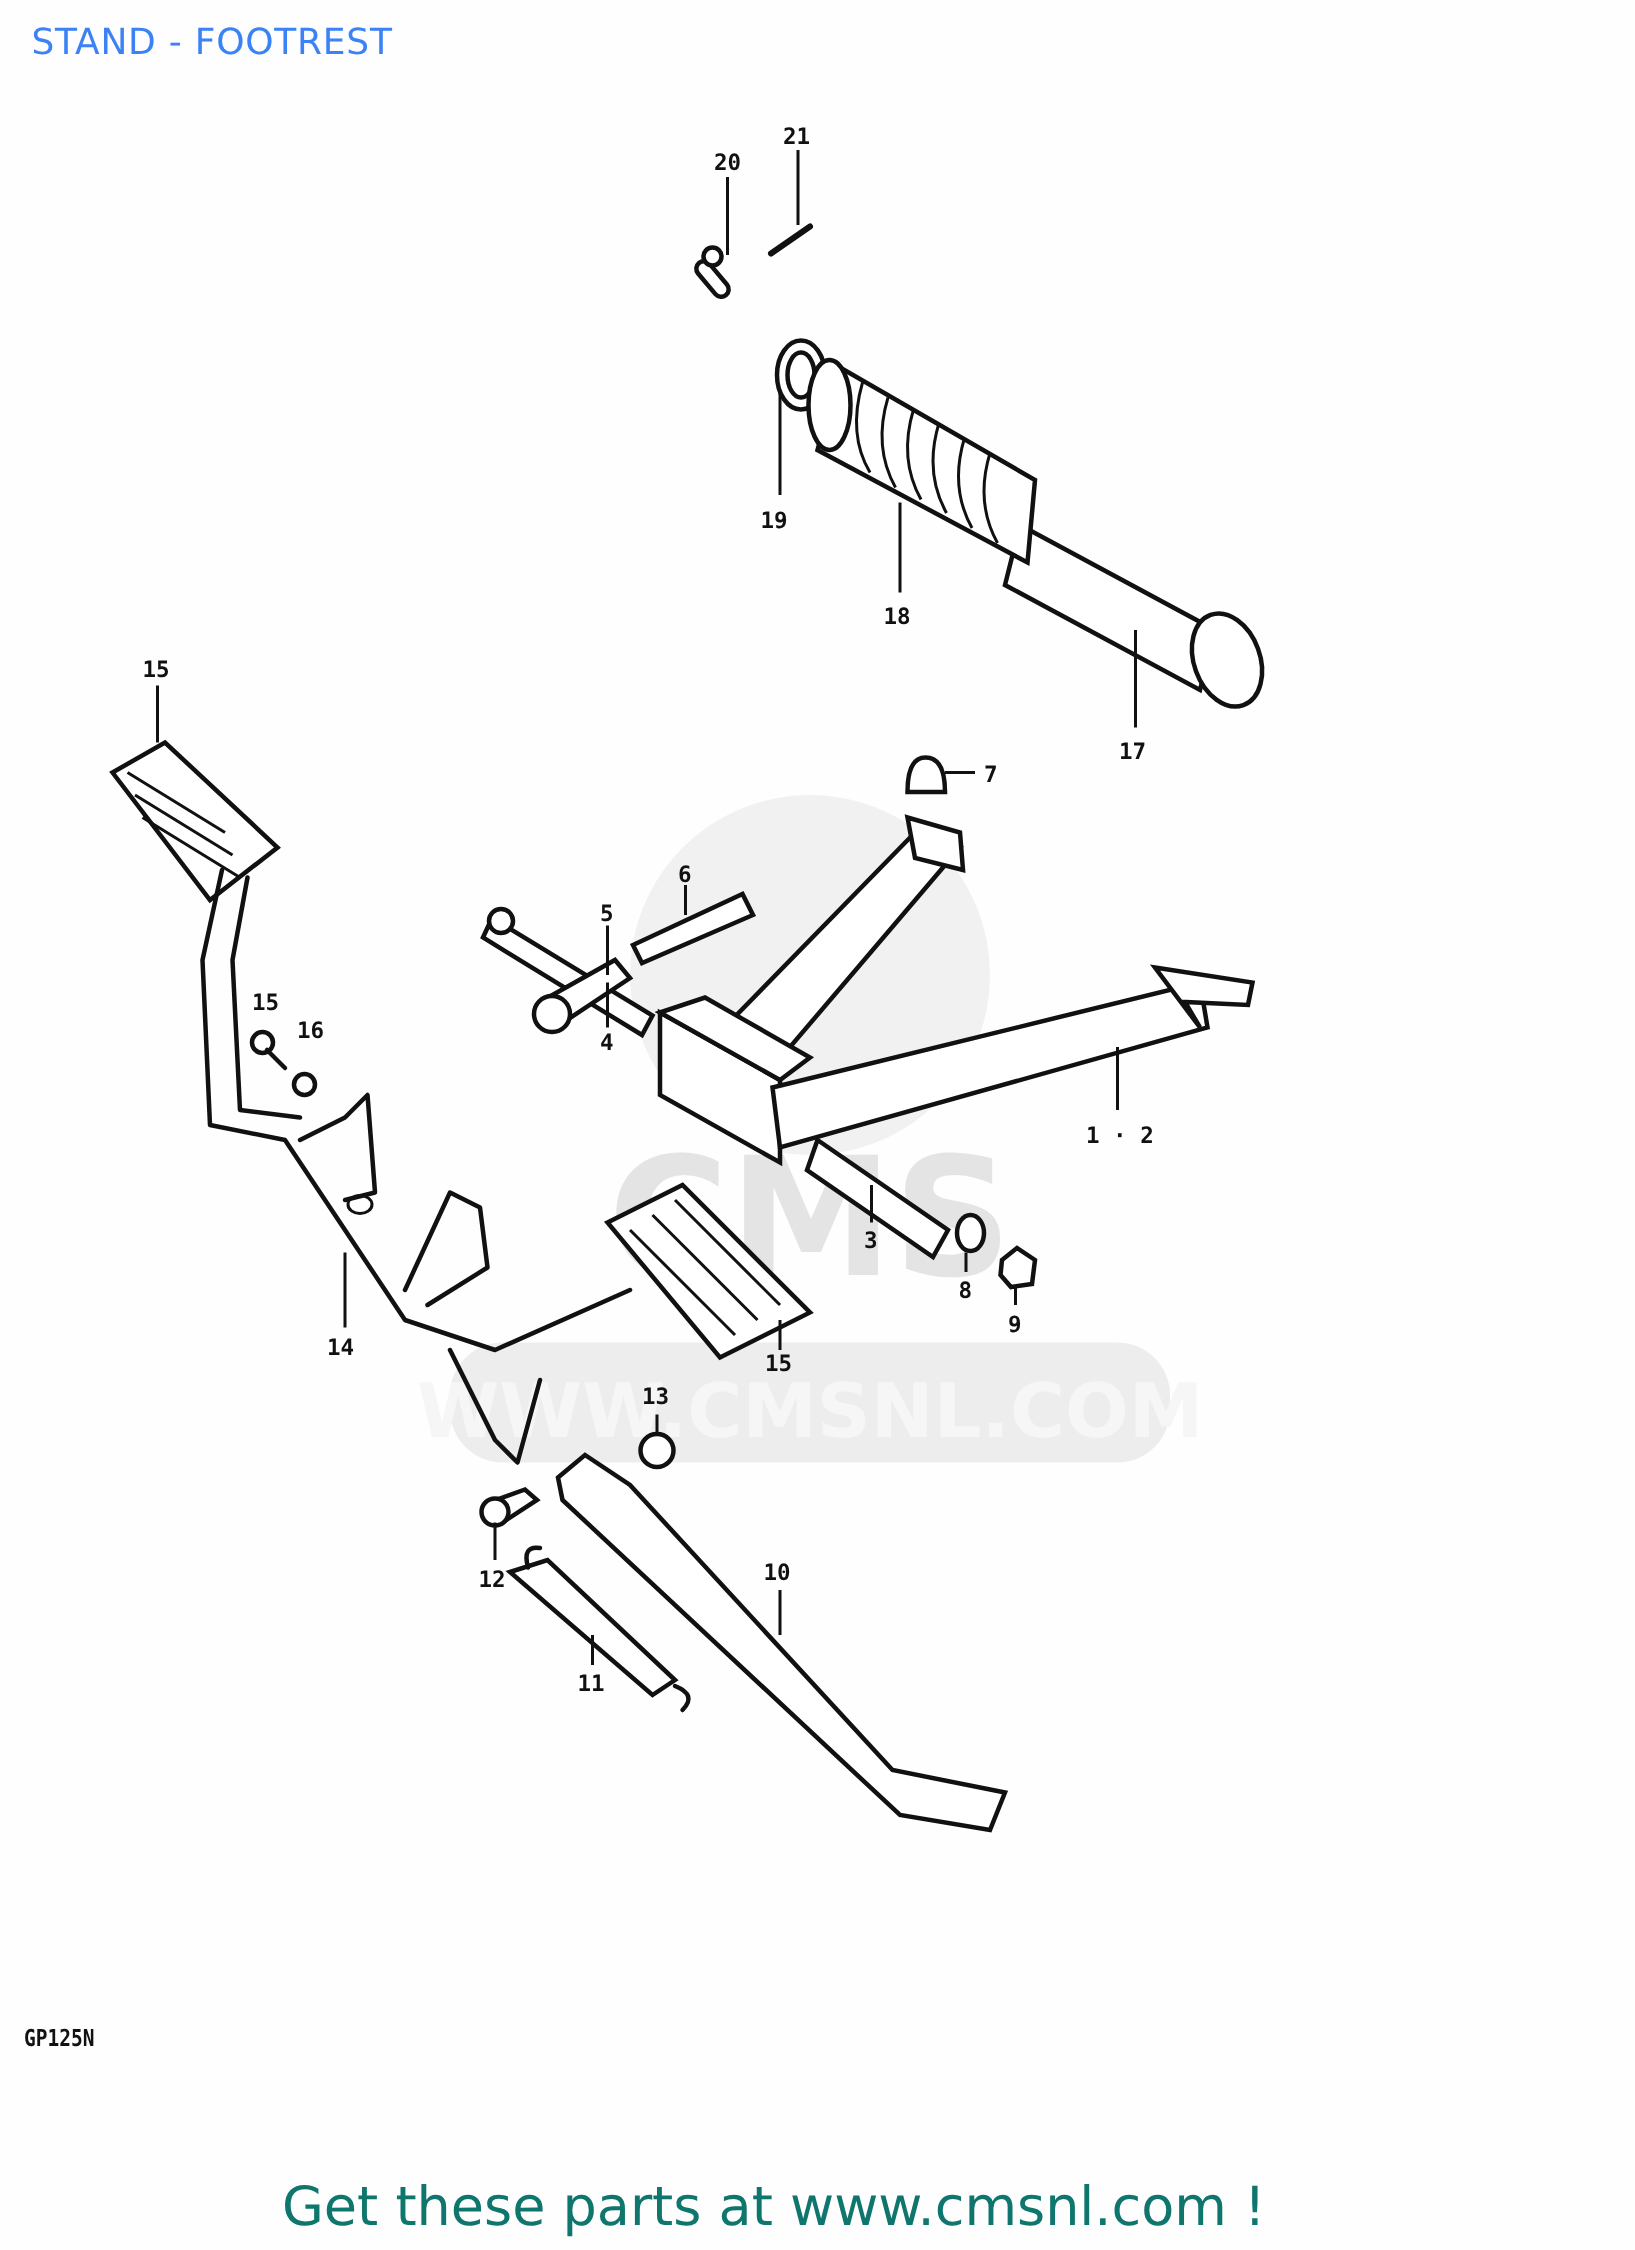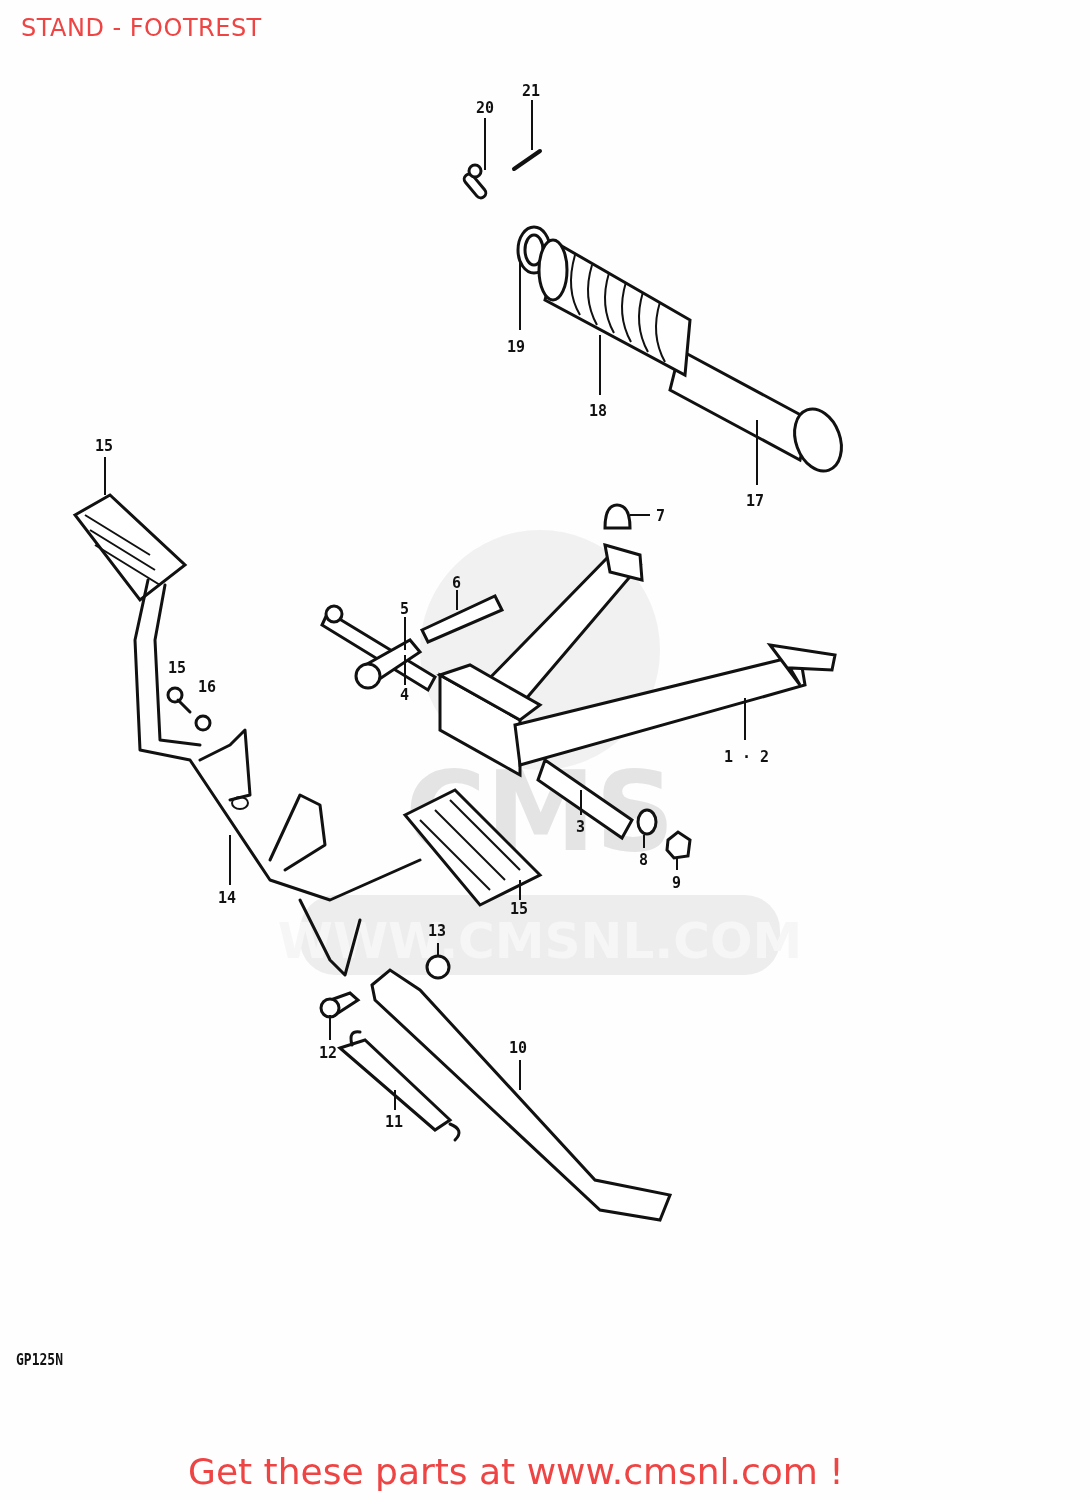--- a/index.html
+++ b/index.html
@@ -1,19 +1,19 @@
 <!DOCTYPE html>
 <html><head>
 <meta charset="utf-8">
 <style>
   html, body { margin: 0; padding: 0; background: #fdfefd; }
   body { width: 1090px; height: 1500px; position: relative; overflow: hidden; font-family: "DejaVu Sans", sans-serif; }
-  .title { position: absolute; left: 21px; top: 14px; font-size: 24px; color: #ef4444; letter-spacing: 0.5px; }
+  .title { position: absolute; left: 21px; top: 14px; font-size: 24px; color: #3b82f6; letter-spacing: 0.5px; }
   .model { position: absolute; left: 16px; top: 1352px; font-family: "DejaVu Sans Mono", monospace; font-weight: bold; font-size: 13px; color: #111; transform: scaleY(1.2); }
-  .cta { position: absolute; left: 188px; top: 1451px; font-size: 36px; color: #ef4444; }
+  .cta { position: absolute; left: 188px; top: 1451px; font-size: 36px; color: #0f766e; }
   svg { position: absolute; left: 0; top: 0; }
   .lbl { font-family: "DejaVu Sans Mono", monospace; font-weight: bold; font-size: 15px; fill: #111; }
   .wm { fill: #d9d9d9; }
   .wmt { font-family: "DejaVu Sans", sans-serif; font-weight: bold; font-size: 50px; fill: #e4e4e4; }
   .ln { stroke: #111; stroke-width: 3; fill: none; stroke-linecap: round; stroke-linejoin: round; }
   .ld { stroke: #111; stroke-width: 2; fill: none; }
   .fl { fill: #fff; stroke: #111; stroke-width: 3; }
 </style>
 </head>
 <body>

